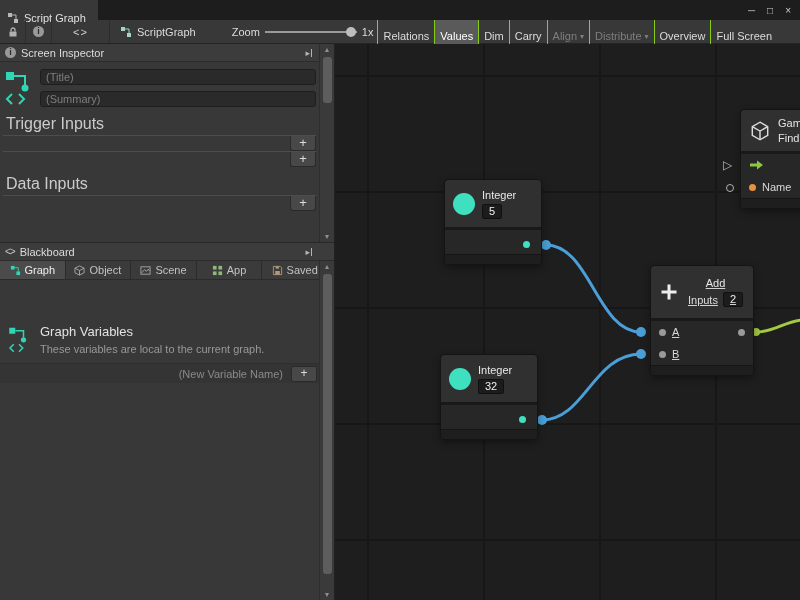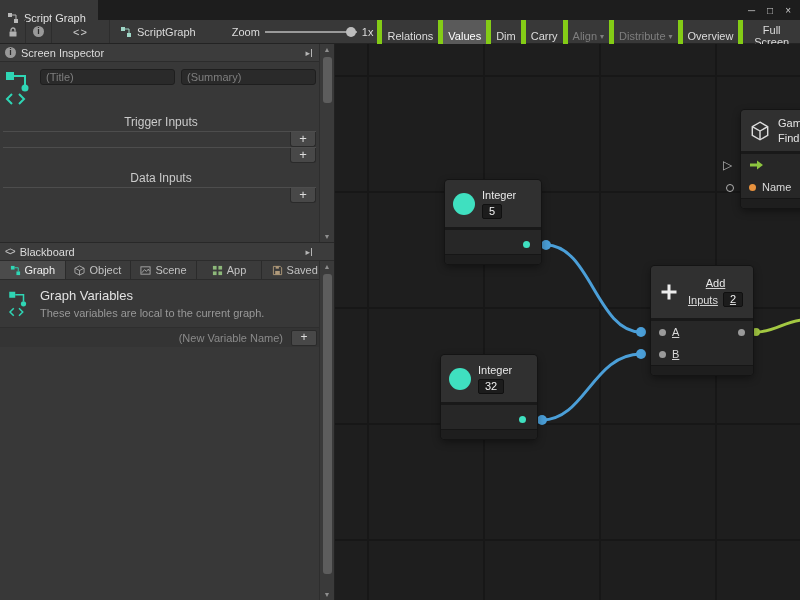--- a/index.html
+++ b/index.html
@@ -25,21 +25,21 @@
   .tb-icon-btn { display:flex; align-items:center; justify-content:center;
                  min-width:26px; border-right:1px solid #2d2d2d; }
   .tb-icon-btn.wide { min-width:58px; letter-spacing:1px; color:#cfcfcf; }
   .tb-graph { display:flex; align-items:center; gap:5px; padding:0 10px; }
   .zoom-wrap { display:flex; align-items:center; margin-left:26px; }
   .zoom-slider { position:relative; width:92px; height:24px; margin:0 5px; }
   .zoom-slider .track { position:absolute; left:0; right:0; top:11px; height:2px; background:#9a9a9a; }
   .zoom-slider .thumb { position:absolute; right:1px; top:7px; width:10px; height:10px;
                         border-radius:50%; background:#bdbdbd; }
   .tb-right { margin-left:4px; display:flex; align-items:stretch; }
-  .tb-btn { display:flex; align-items:center; padding:16px 5px; border-left:5px solid #84cc16; }
+  .tb-btn { display:flex; align-items:center; padding:16px 5px; border-left:1px solid #84cc16; }
   .tb-btn.active { background:#5a5a5a; color:#fff; }
   .tb-btn.disabled { color:#7e7e7e; }
   .dd { margin-left:3px; font-size:8px; }
   .circle-i { display:inline-block; width:11px; height:11px; border-radius:50%;
               background:#999; color:#2b2b2b; font-size:9px; font-weight:bold;
               line-height:11px; text-align:center; }
 
   
   .main { display:flex; height:556px; }
   .sidebar { width:335px; background:#383838; border-right:1px solid #222;
@@ -51,46 +51,46 @@
                   display:flex; align-items:center; gap:5px; padding:0 5px; color:#dcdcdc; }
   .panel-max { margin-left:auto; margin-right:17px; display:flex; align-items:center;
                color:#b5b5b5; font-size:9px; }
   .max-bar { display:inline-block; width:1px; height:8px; background:#b5b5b5; margin-left:1px; }
   .bb-glyph { font-size:10px; letter-spacing:-1px; color:#c4c4c4; }
 
   
   .ins-content { padding:3px 18px 0 3px; }
   .id-row { display:flex; gap:5px; margin:2px 0; }
   .big-graph-icon { flex:0 0 32px; height:40px; }
-  .fields { flex:1; display:flex; flex-direction:row; gap:6px; padding-top:2px; }
+  .fields { flex:1; display:flex; flex-direction:column; gap:6px; padding-top:2px; }
   .ufield { width:100%; background:#2a2a2a; border:1px solid #1e1e1e; border-radius:3px;
             height:16px; color:#bbb; padding:0 5px; }
   .ufield::placeholder { color:#7e7e7e; }
-  .section-label { margin:8px 0 2px 3px; font-size:12px; color:#cbcbcb;text-align:center; }
+  .section-label { margin:8px 0 2px 3px; font-size:16px; color:#cbcbcb; }
   .add-row { border-top:1px solid #4d4d4d; display:flex; justify-content:flex-end; }
   .plus-btn { width:26px; height:15px; background:#484848; border:1px solid #2a2a2a;
               border-top:none; border-radius:0 0 3px 3px; color:#ddd; font-size:13px;
               line-height:12px; text-align:center; }
 
   
   .vscroll { position:absolute; top:0; right:0; bottom:0; width:15px; background:#3a3a3a;
              border-left:1px solid #2e2e2e; display:flex; flex-direction:column; align-items:center; }
   .vscroll.below-header { top:18px; }
   .vscroll .arr { font-size:7px; color:#8e8e8e; line-height:11px; }
   .vscroll .thumb { width:9px; background:#5d5d5d; border-radius:3px; margin:2px 0; }
   .thumb-a { height:46px; } .thumb-b { height:300px; }
   .vspacer { flex:1; }
 
   
   .tabs { height:19px; display:flex; background:#343434; border-bottom:1px solid #2b2b2b;
           padding-right:6px; }
   .tab { flex:1; display:flex; align-items:center; justify-content:center; gap:4px;
          color:#c2c2c2; background:#3b3b3b; border-right:1px solid #2b2b2b; }
   .tab.active { background:#4b4b4b; color:#eee; }
-  .vars-block { display:flex; gap:8px; padding:8px 18px 8px 6px; }
+  .vars-block { display:flex; gap:8px; padding:8px 18px 8px 6px;margin-top:36px; }
   .vars-icon { flex:0 0 26px; height:30px; }
   .vars-title { font-size:13px; color:#e2e2e2; }
   .vars-sub { font-size:11px; color:#989898; margin-top:4px; }
   .newvar-row { display:flex; align-items:center; height:20px; border-top:1px solid #2e2e2e;
                 background:#343434; padding:0 17px 0 4px; gap:3px; }
   .newvar-input { flex:1; background:transparent; border:none; text-align:right;
                   color:#8a8a8a; padding-right:5px; }
   .newvar-input::placeholder { color:#8a8a8a; }
   .newvar-plus { width:26px; height:16px; background:#484848; border:1px solid #2a2a2a;
                  border-radius:2px; color:#ddd; font-size:12px; line-height:13px; }

